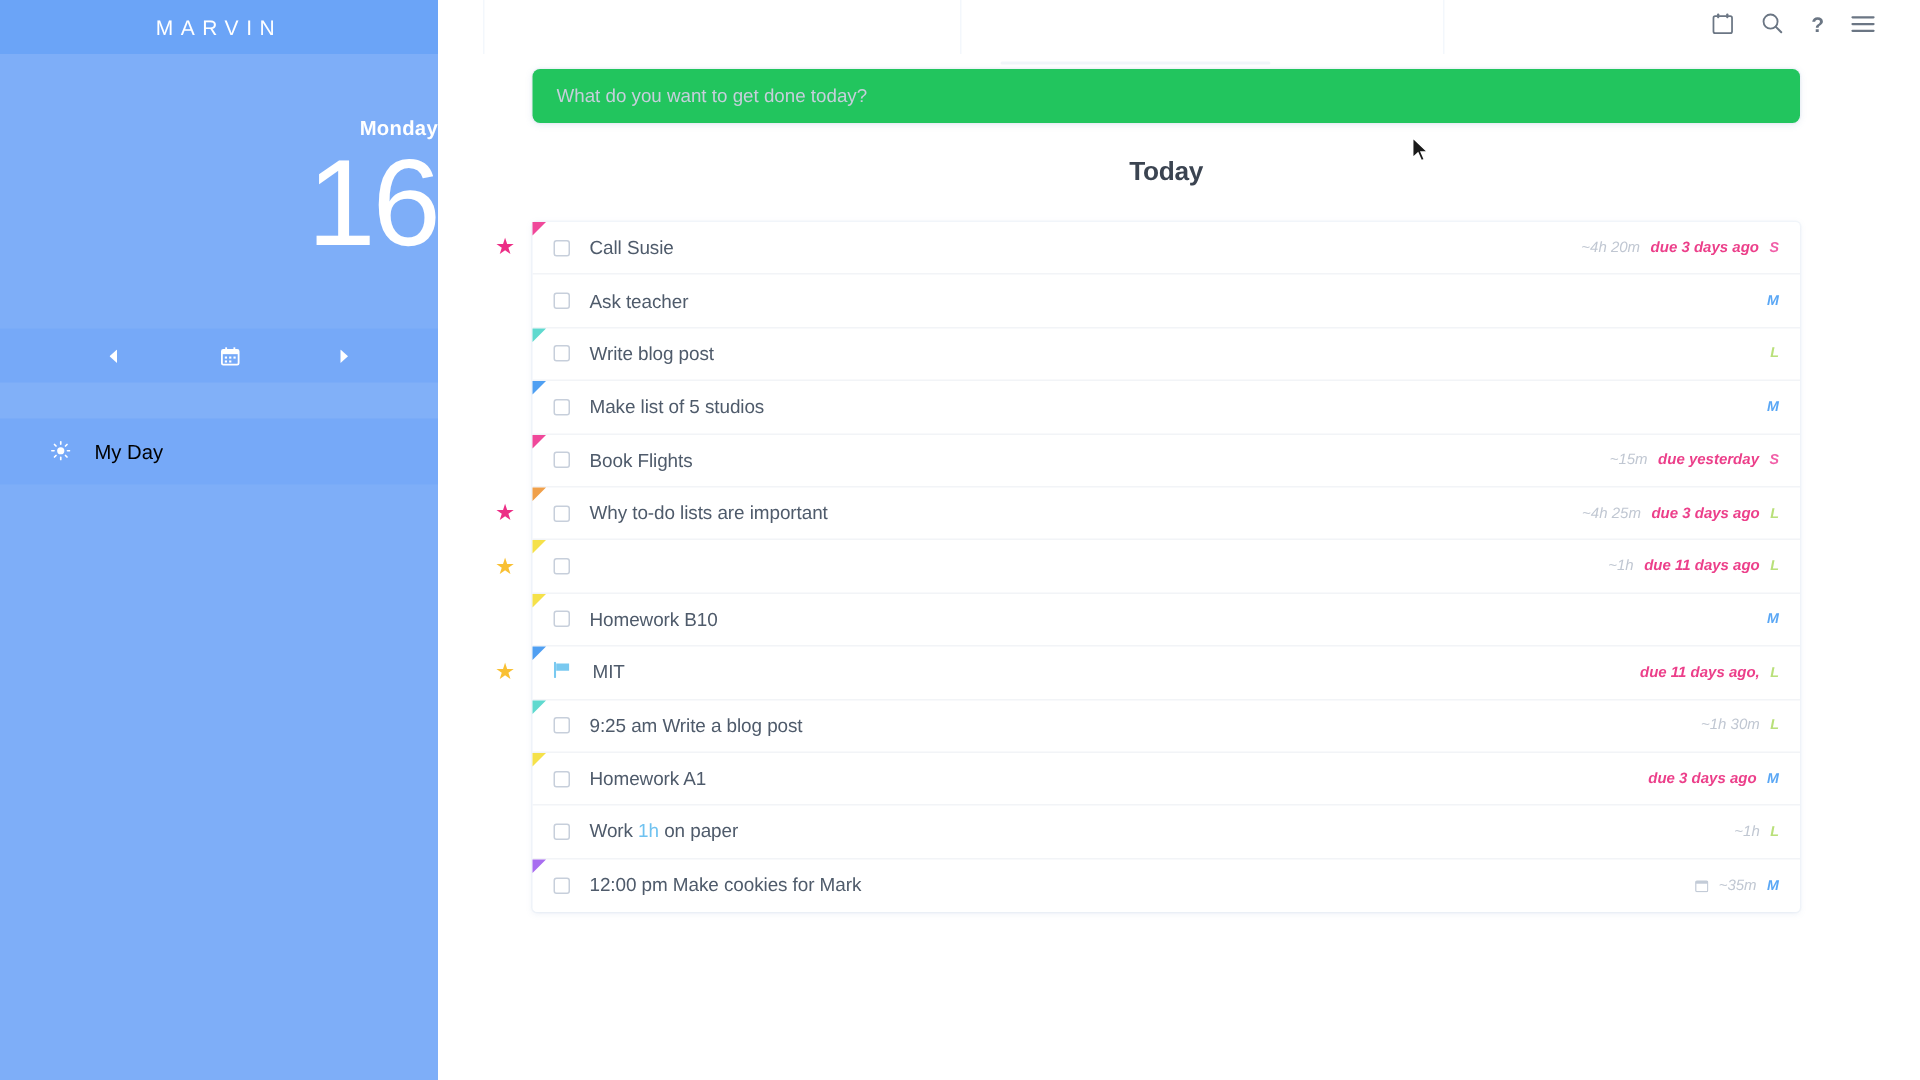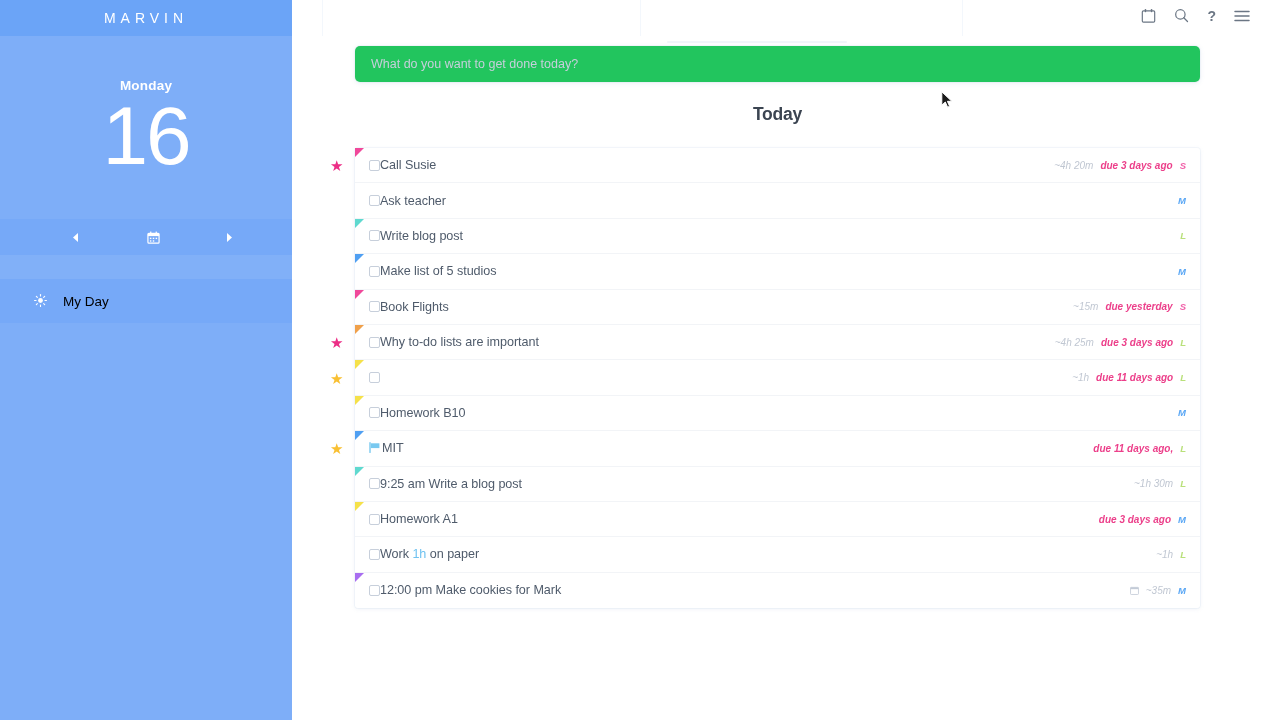--- a/index.html
+++ b/index.html
@@ -26,21 +26,21 @@
     display: flex; align-items: center; justify-content: center;
     letter-spacing: 5px;
     font-size: 14px;
     color: #ffffff;
     font-weight: 400;
   }
   .sb-datecard {
     height: 183px;
     background: #7eaef8;
     display: flex; flex-direction: column;
-    align-items: center; justify-content: flex-start;
+    align-items: flex-end; justify-content: flex-start;
     padding-top: 42px;
   }
   .sb-weekday {
     font-size: 13.5px; color: #ffffff; font-weight: 700;
     letter-spacing: 0.2px;
   }
   .sb-daynum {
     font-size: 82px; color: #ffffff; font-weight: 200;
     line-height: 1.0; margin-top: 2px; letter-spacing: -2px;
   }
@@ -145,21 +145,21 @@
     position: absolute; left: -25px; top: 50%; transform: translateY(-50%);
     font-size: 15px; line-height: 1;
   }
   .cb {
     width: 11px; height: 11px; flex: 0 0 11px;
     border: 1px solid #c7cfdb; border-radius: 2px;
     background: #fff; cursor: pointer;
   }
   .flag { width: 13px; flex: 0 0 13px; color: #79c9f0; font-size: 11px; line-height: 1; }
   .task-title {
-    font-size: 12.6px; color: #4f5b6b;
+    margin-left: 13px; font-size: 12.6px; color: #4f5b6b;
     white-space: nowrap; letter-spacing: -0.05px;
   }
   .task-title .hl { color: #6fc2f0; }
   .task-meta {
     margin-left: auto; display: flex; align-items: center; gap: 7px;
     font-size: 10px; white-space: nowrap; font-style: italic;
   }
   .m-cal { color: #c3cbd7; font-size: 9px; display:flex; align-items:center; }
   .m-est { color: #c0c7d2; }
   .m-due { color: #ec3f8a; font-weight: 700; }

